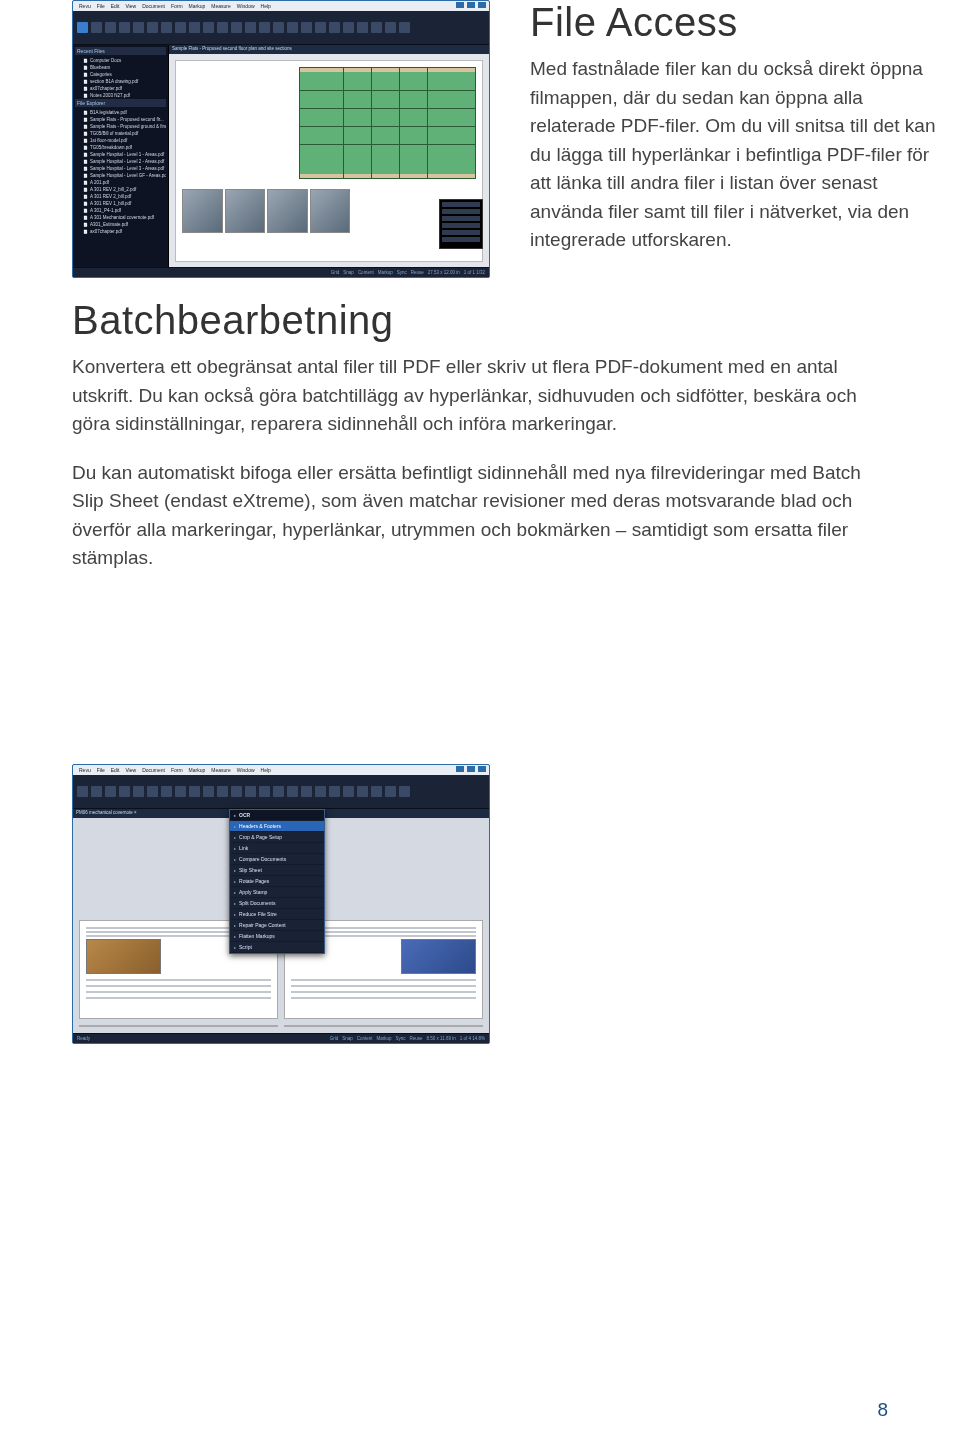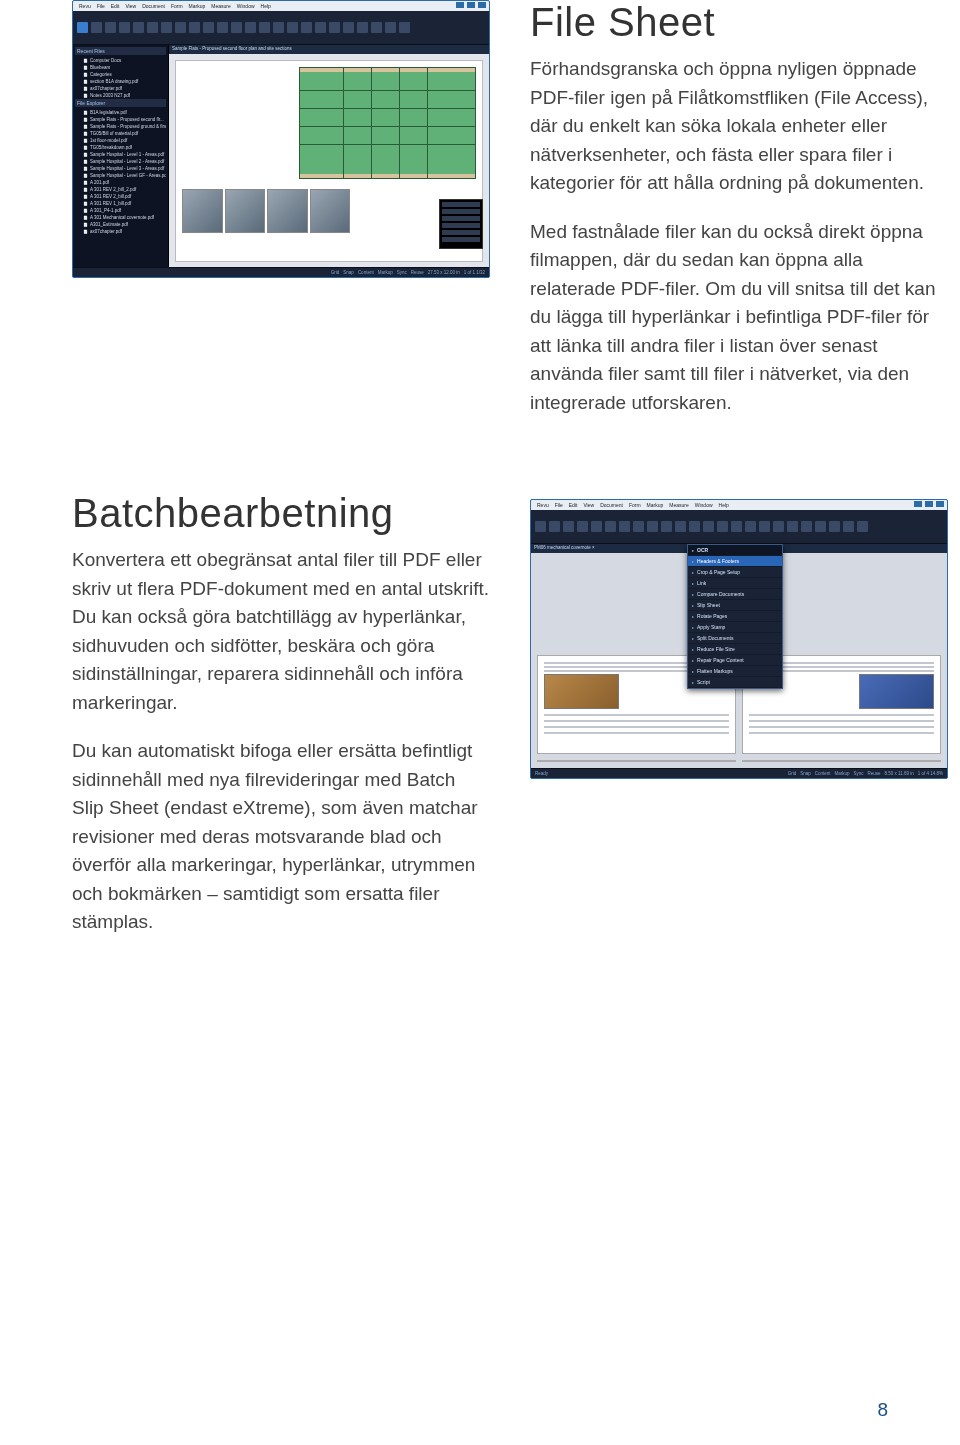--- a/index.html
+++ b/index.html
@@ -8,21 +8,21 @@
     height: 1445px;
     background: #fff;
     font-family: "Helvetica Neue", Helvetica, Arial, sans-serif;
     color: #333;
     position: relative;
     padding: 0 72px;
     font-weight: 300;
   }
   .row { display: flex; gap: 40px; }
   .row1 { margin-top: 0; }
-  .row2 { margin-top: 54px; }
+  .row2 { margin-top: 20px; flex-direction: column; }
   .col-text { flex: 0 0 418px; }
   .col-img  { flex: 0 0 418px; }
   h1 {
     font-size: 40px;
     font-weight: 300;
     color: #333;
     margin-bottom: 10px;
     letter-spacing: 0.5px;
   }
   p {
@@ -399,22 +399,21 @@
         <span>Markup</span>
         <span>Sync</span>
         <span>Reuse</span>
         <span>27.53 x 12.00 in</span>
         <span>1 of 1  1/32</span>
       </div>
     </div>
   </div>
 
   <div class="col-text">
-    <h1>File Sheet</h1>
-    <p>Förhandsgranska och öppna nyligen öppnade PDF-filer igen på Filåtkomstfliken (File Access), där du enkelt kan söka lokala enheter eller nätverksenheter, och fästa eller spara filer i kategorier för att hålla ordning på dokumenten.</p>
+    <h1>File Access</h1>
     <p>Med fastnålade filer kan du också direkt öppna filmappen, där du sedan kan öppna alla relaterade PDF-filer. Om du vill snitsa till det kan du lägga till hyperlänkar i befintliga PDF-filer för att länka till andra filer i listan över senast använda filer samt till filer i nätverket, via den integrerade utforskaren.</p>
   </div>
 
 </div>
 
 <div class="row row2">
 
   <div class="col-text">
     <h1>Batchbearbetning</h1>
     <p>Konvertera ett obegränsat antal filer till PDF eller skriv ut flera PDF-dokument med en antal utskrift. Du kan också göra batchtillägg av hyperlänkar, sidhuvuden och sidfötter, beskära och göra sidinställningar, reparera sidinnehåll och införa markeringar.</p>

